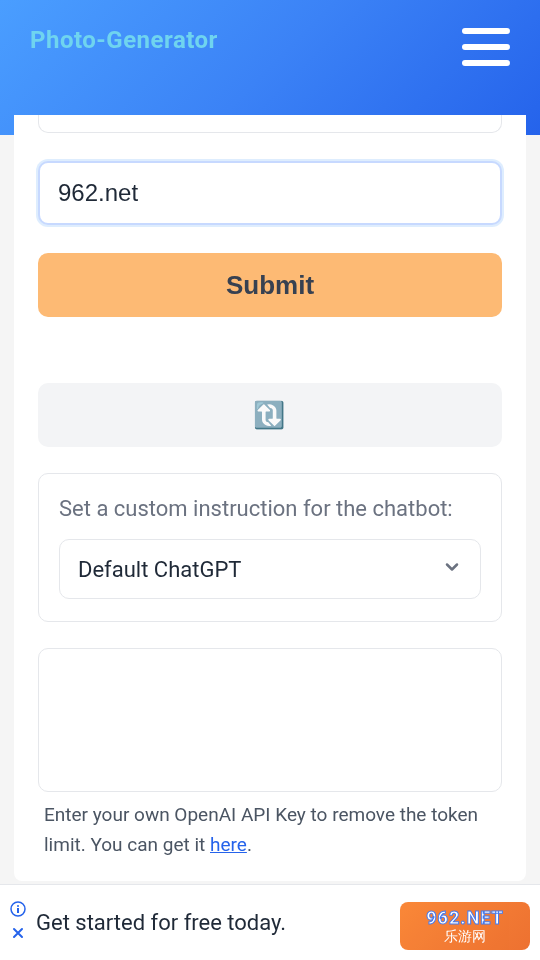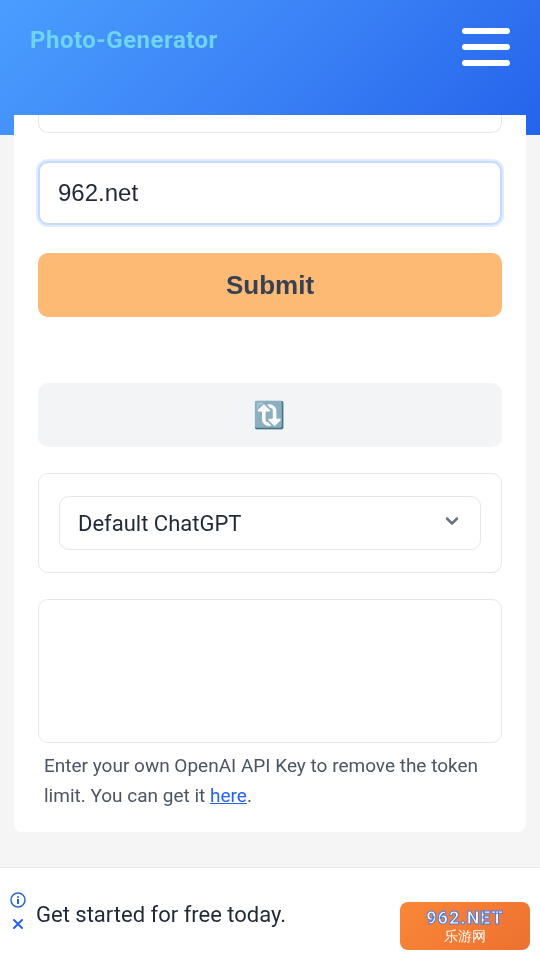--- a/index.html
+++ b/index.html
@@ -123,21 +123,21 @@
       color: #6b7280;
       margin-bottom: 18px;
     }
     
     .select-wrapper {
       position: relative;
     }
     
     .select-box {
       width: 100%;
-      height: 54px;
+      height: 60px;
       border: 1px solid #e5e7eb;
       border-radius: 10px;
       padding: 0 18px;
       font-size: 22px;
       color: #1f2937;
       display: flex;
       align-items: center;
       justify-content: space-between;
       cursor: pointer;
       background: #fff;
@@ -166,21 +166,21 @@
     .info-text a {
       color: #2563eb;
       text-decoration: underline;
     }
     
     .ad-banner {
       position: absolute;
       bottom: 0;
       left: 0;
       right: 0;
-      height: 93px;
+      height: 76px;
       background: #fff;
       border-top: 1px solid #e5e7eb;
       display: flex;
       align-items: center;
       padding: 0 10px;
     }
     
     .ad-icons {
       display: flex;
       flex-direction: column;
@@ -249,20 +249,21 @@
   
   <input type="text" class="text-input" value="962.net" style="">
   
   <button class="submit-button">Submit</button>
   
   <button class="new-convo-button">
     <span class="refresh-emoji">🔃</span>
   </button>
   
   <div class="instruction-box">
+    <div class="instruction-label">Set a custom instruction for the chatbot:</div>
     <div class="select-wrapper">
       <div class="select-box">
         <span>Default ChatGPT</span>
         <span class="chevron">
           <svg width="20" height="20" viewBox="0 0 20 20" fill="none">
             <path d="M5 7.5L10 12.5L15 7.5" stroke="currentColor" stroke-width="2.5" stroke-linecap="round" stroke-linejoin="round"></path>
           </svg>
         </span>
       </div>
     </div>

